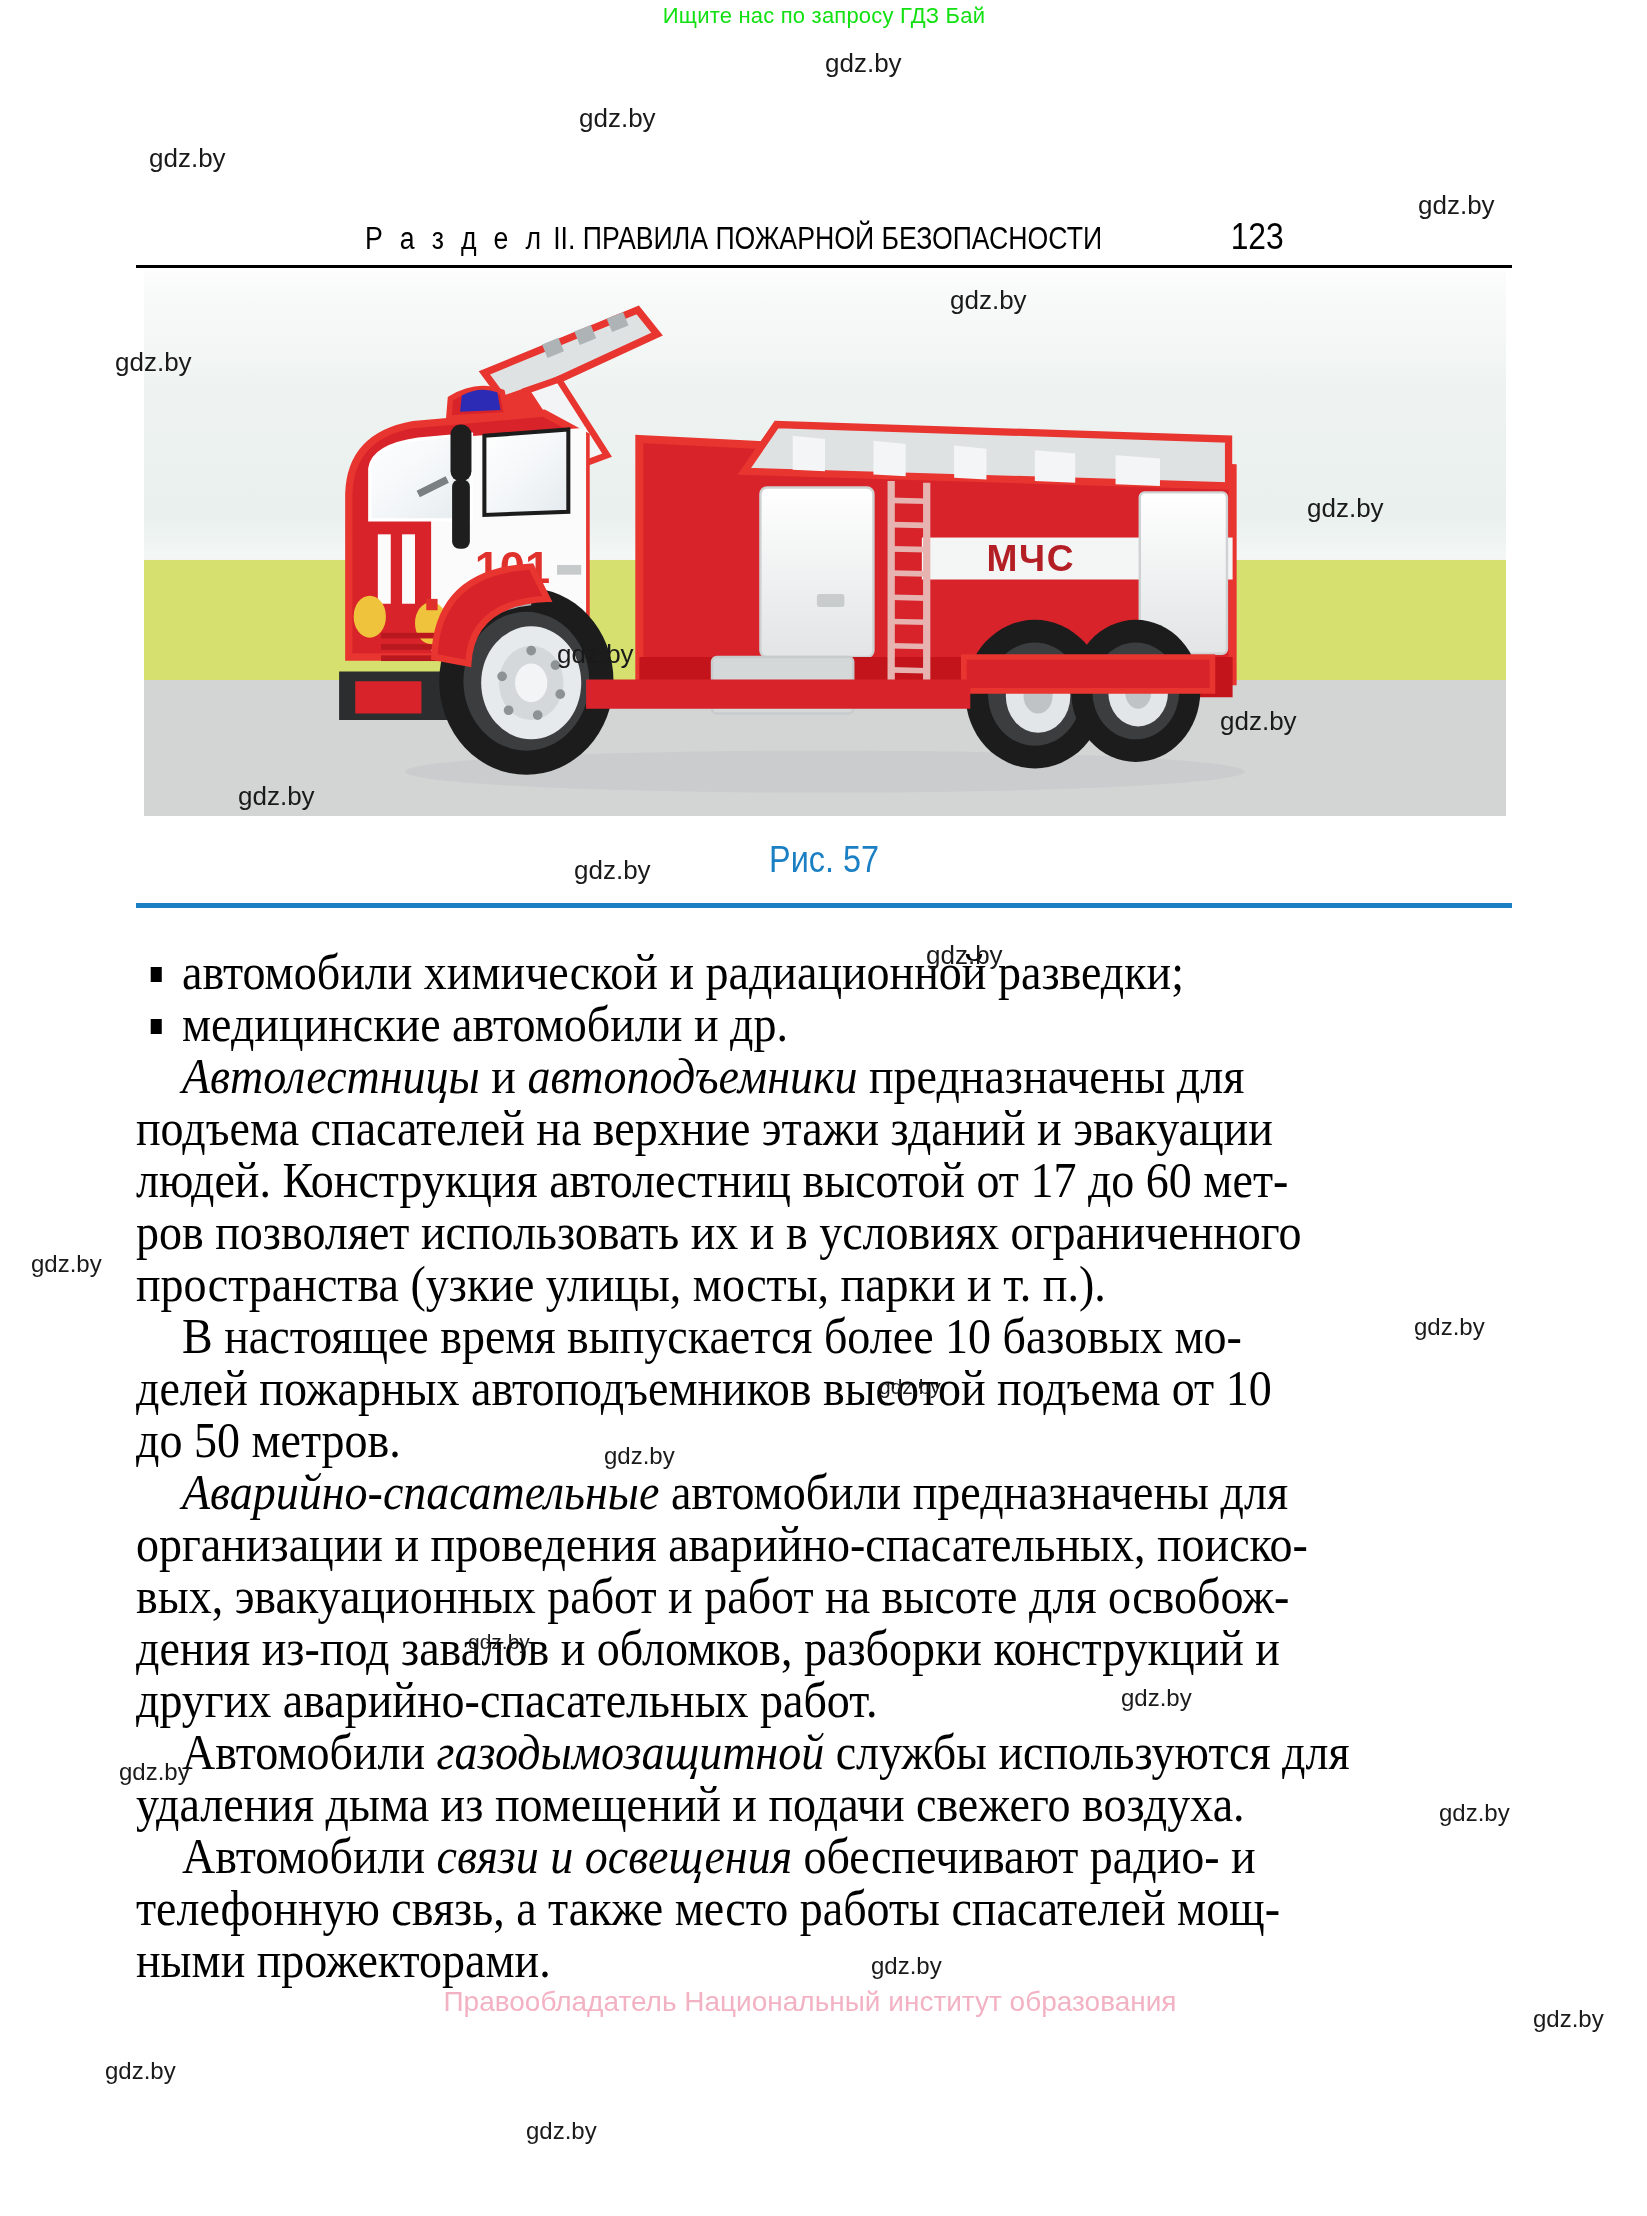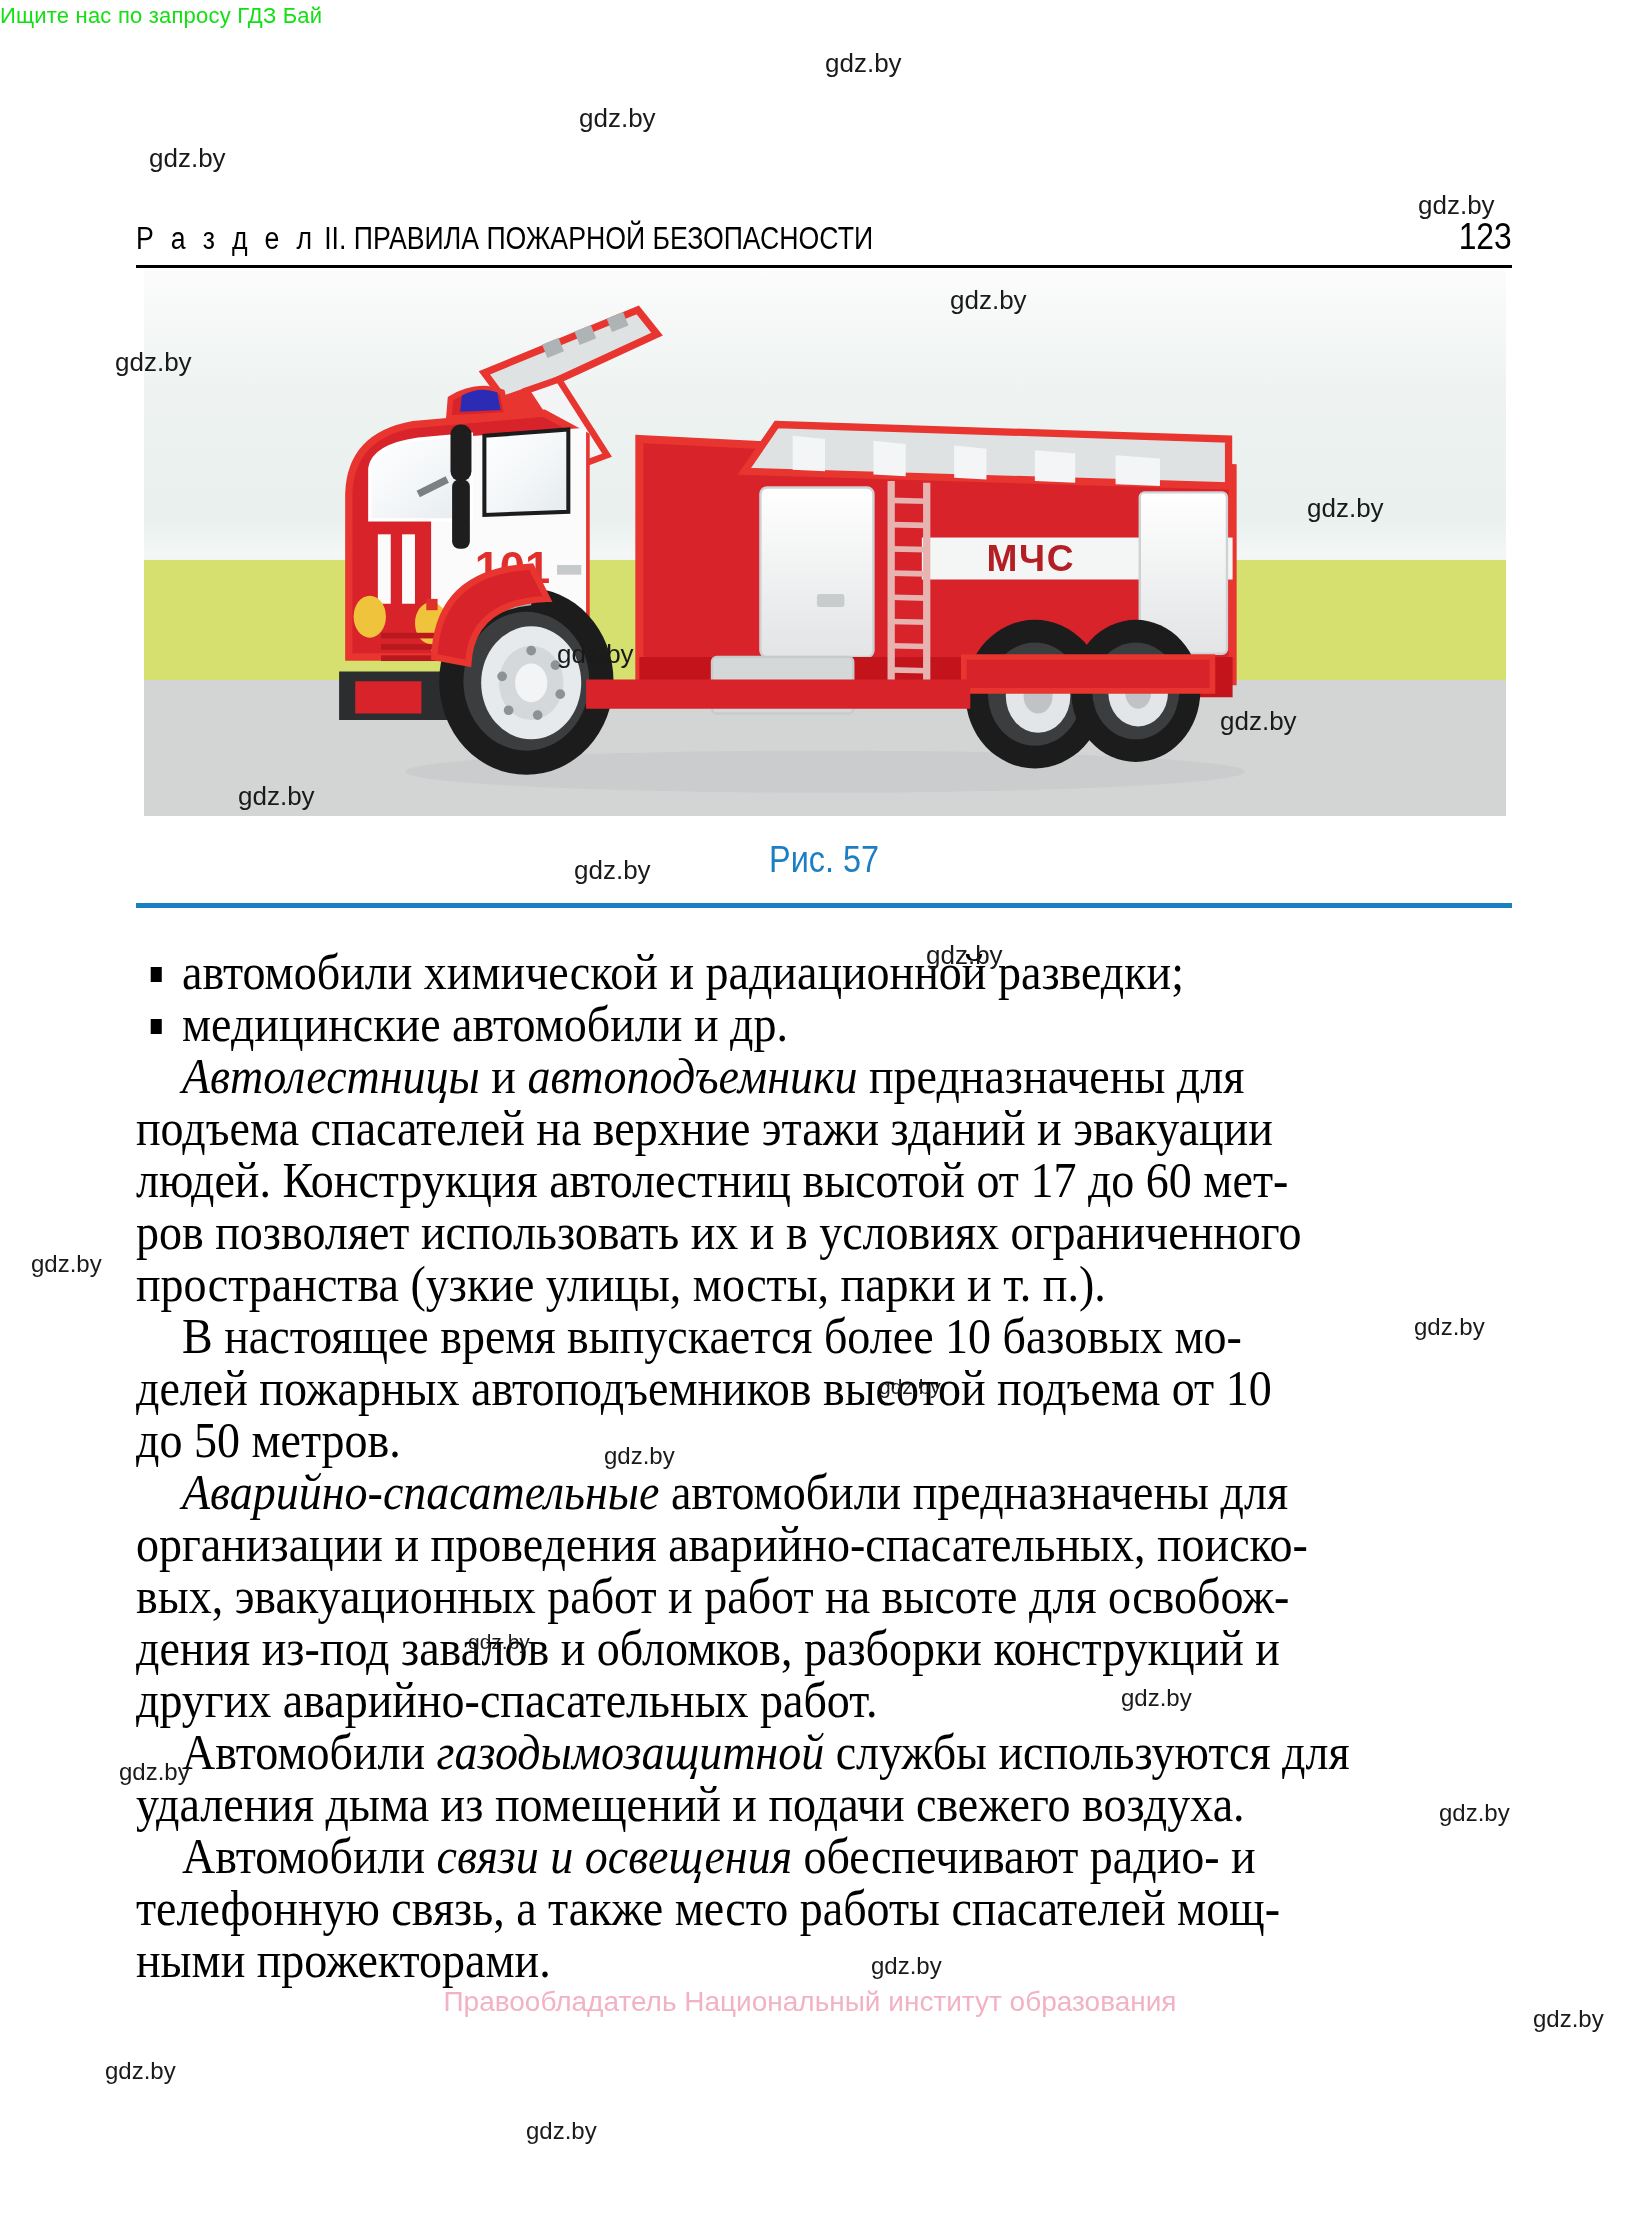--- a/index.html
+++ b/index.html
@@ -37,36 +37,37 @@
     white-space: nowrap;
     line-height: 1;
   }
 
   
   .promo {
     position: absolute;
     top: 3.2px;
     left: 0;
     width: 1648px;
+    text-align: center;
     font-family: "Liberation Sans", "DejaVu Sans", sans-serif;
     font-size: 22px;
     color: #12e012;
     letter-spacing: 0.2px;
     z-index: 30;
   }
 
   
   .running-head {
     position: absolute;
     top: 216px;
     left: 136px;
     width: 1376px;
     display: flex;
     align-items: baseline;
-    justify-content: space-between;
+    justify-content: center;
     z-index: 20;
   }
   .rh-title {
     font-family: "Liberation Sans", "DejaVu Sans", sans-serif;
     font-size: 31px;
     font-weight: 400;
     white-space: nowrap;
     transform: scaleX(.86);
     transform-origin: left center;
   }

